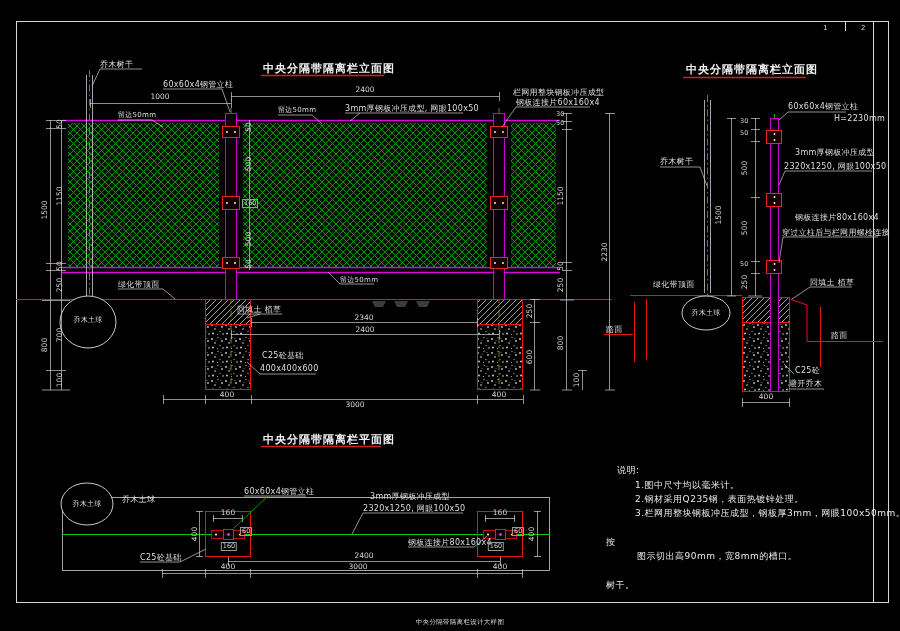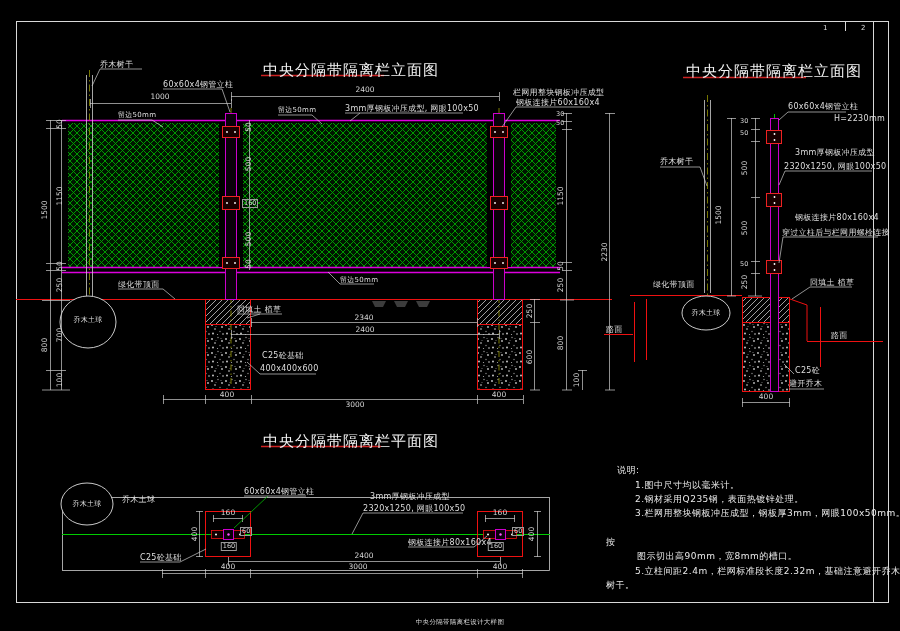--- a/index.html
+++ b/index.html
@@ -6,21 +6,21 @@
   html,body{background:#000;width:900px;height:631px;overflow:hidden}
   body{position:relative;font-family:"DejaVu Sans",sans-serif}
   #sheet{position:absolute;left:0;top:0;width:900px;height:631px;background:#000}
   svg{position:absolute;left:0;top:0}
   .lbl{position:absolute;color:#dfdfdf;font-size:8px;line-height:1.15;white-space:nowrap;letter-spacing:0.3px}
   .dim{color:#d4d4d4;font-size:7.5px;letter-spacing:0}
   .t7{font-size:7px}
   .t65{font-size:6.5px}
   .ctr{transform:translateX(-50%)}
   .rot{transform:translate(-50%,-50%) rotate(-90deg);transform-origin:center}
-  .vt{position:absolute;color:#f2f2f2;font-size:15px;font-weight:normal;letter-spacing:1px;white-space:nowrap}
+  .vt{position:absolute;color:#f2f2f2;font-size:11px;font-weight:bold;letter-spacing:1px;white-space:nowrap}
   .note{position:absolute;color:#e9e9e9;font-size:9px;white-space:nowrap;letter-spacing:0.5px}
   .box{border:1px solid #9a9a9a;padding:0 1px}
 </style>
 </head>
 <body>
 
 <div id="sheet">
 
 <svg width="900" height="631" viewBox="0 0 900 631">
   <defs>
@@ -353,16 +353,15 @@
 <span class="lbl dim ctr" style="left:358px;top:563px">3000</span>
 <span class="lbl dim ctr" style="left:228px;top:563px">400</span>
 <span class="lbl dim ctr" style="left:500px;top:563px">400</span>
 
 <span class="note" style="left:617px;top:464px">说明:</span>
 <span class="note" style="left:635px;top:479px">1.图中尺寸均以毫米计。</span>
 <span class="note" style="left:635px;top:493px">2.钢材采用Q235钢，表面热镀锌处理。</span>
 <span class="note" style="left:635px;top:507px">3.栏网用整块钢板冲压成型，钢板厚3mm，网眼100x50mm。</span>
 <span class="note" style="left:606px;top:536px">按</span>
 <span class="note" style="left:637px;top:550px">图示切出高90mm，宽8mm的槽口。</span>
-<span class="note" style="left:635px;top:565px">5.立柱间距2.4m，栏网标准段长度2.32m，基础注意避开乔木</span>
 <span class="note" style="left:606px;top:579px">树干。</span>
 
 </div>
 
 </body></html>

